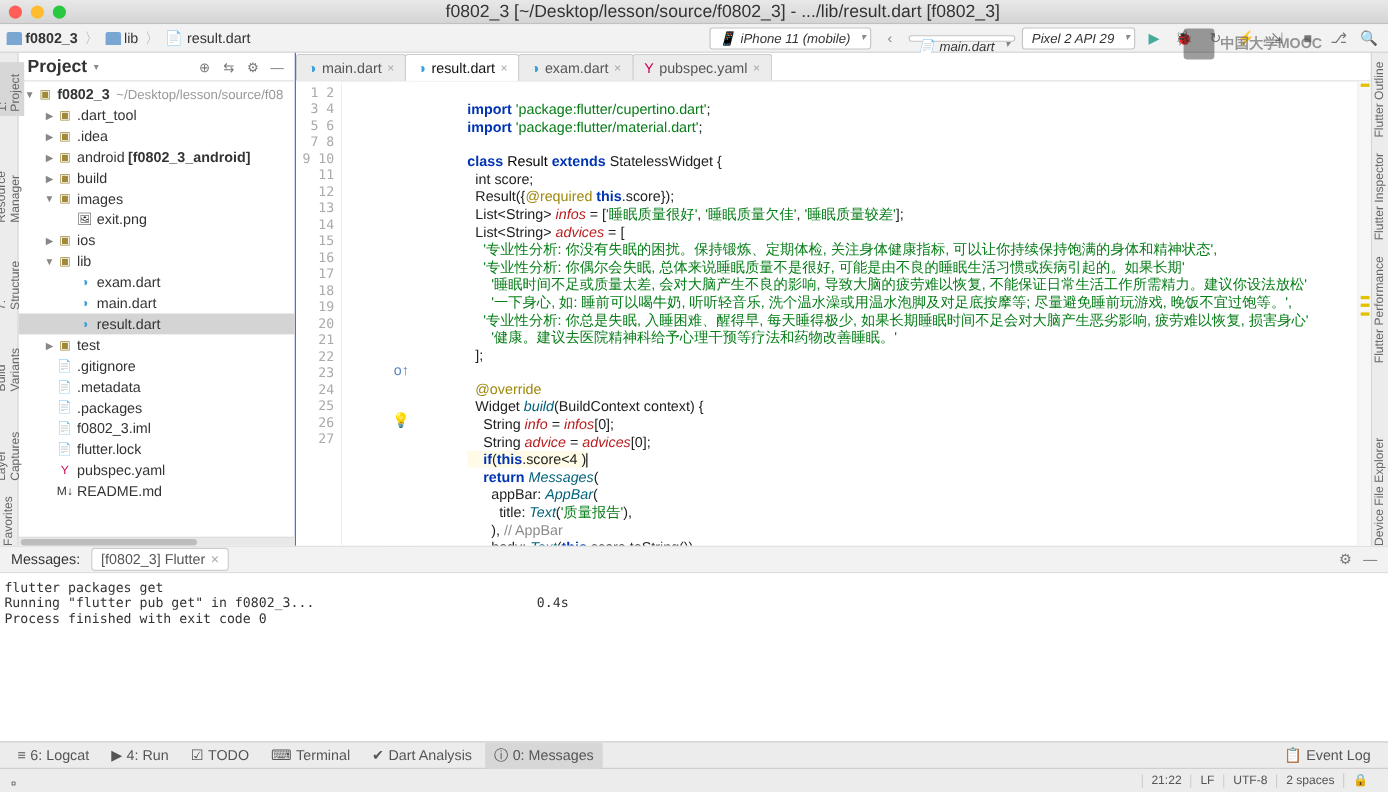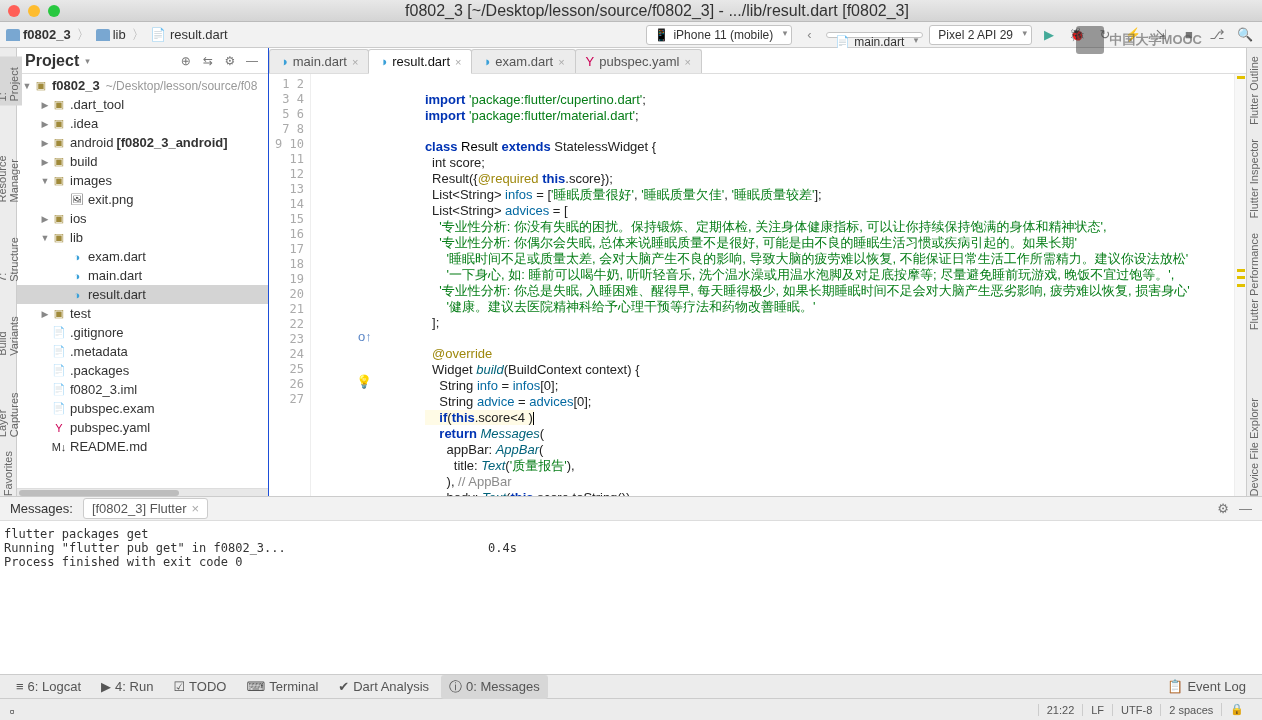--- a/index.html
+++ b/index.html
@@ -12,21 +12,21 @@
 .tdot.r{background:#ff5f57;} .tdot.y{background:#febc2e;} .tdot.g{background:#28c840;}
 .title { flex:1; text-align:center; color:#333; font-size:16px;}
 
 
 .toolbar { height:26px; background:#f2f2f2; display:flex; align-items:center; padding:0 6px; gap:6px; border-bottom:1px solid #ccc;}
 .tb-left { display:flex; align-items:center; gap:4px;}
 .crumb-sep{color:#aaa; margin:0 2px;}
 .crumb{color:#333; font-size:12px; display:flex; align-items:center; gap:3px;}
 .dir-icon{width:14px;height:12px; background:#79a7d1; border-radius:2px 2px 0 0; display:inline-block;}
 .tb-spacer{flex:1;}
-.tb-drop{border:1px solid #c4c4c4; background:#fff; border-radius:3px; padding:2px 18px 2px 8px; font-size:12px; position:relative; color:#333;}
+.tb-drop{border:1px solid #c4c4c4; background:#fff; border-radius:3px; padding:2px 18px 2px 8px; font-size:12px; position:relative; color:#333;font-style:italic;}
 .tb-drop::after{content:"▾"; position:absolute; right:4px; color:#888; font-size:9px;}
 .tb-drop.main::before{content:"📄"; margin-right:4px;}
 .tb-drop.dev::before{content:"📱"; margin-right:4px;}
 .tb-ico{width:22px;height:22px;display:flex;align-items:center;justify-content:center;color:#777;font-size:13px;}
 .tb-ico.run{color:#4a9;}
 .watermark{position:absolute; right:60px; top:26px; font-size:20px; color:#555; font-weight:bold; opacity:.6; display:flex; align-items:center; gap:6px; z-index:20;}
 .watermark .logo{width:28px;height:28px;background:#333;border-radius:3px;opacity:.8;}
 
 
 .main{display:flex; height:calc(100% - 22px - 26px - 24px - 22px - 178px);}
@@ -62,21 +62,21 @@
 .tab .close{color:#aaa; font-size:11px;}
 .tab.active{background:#fff; color:#111; border-bottom:1px solid #fff; position:relative; top:1px;}
 .editor-body{flex:1; display:flex; overflow:hidden; position:relative;gap:44px;}
 .ln-gutter{width:42px; background:#fff; border-right:1px solid #eee; color:#aaa; font-family:Menlo,Consolas,monospace; font-size:12px; text-align:right; padding:3px 6px 0 0; line-height:15px;}
 .gutter2{width:20px; background:#fff; line-height:15px; font-size:11px; text-align:center;}
 .code{flex:1; font-family:Menlo,Consolas,monospace; font-size:12px; padding:3px 0 0 6px; line-height:15px; white-space:pre; color:#222; position:relative;}
 .code .kw{color:#0033b3; font-weight:bold;}
 .code .cls{color:#000;}
 .code .str{color:#067d17;}
 .code .ann{color:#9e880d;}
-.code .id{color:#0369a1;}
+.code .id{color:#b91c1c;font-style:italic;}
 .code .call{color:#00627a; font-style:italic;}
 .code .cmt{color:#8c8c8c;}
 .code .cursor-line{background:#fffbe6; display:inline-block; width:auto;}
 .code .caret{border-right:1px solid #000; display:inline-block; height:13px; vertical-align:middle;}
 .marker-strip{width:12px; background:#f7f7f7; border-left:1px solid #eee; position:relative;}
 .marker{position:absolute; left:2px; width:8px; height:3px;}
 .marker.warn{background:#e2c100;}
 
 
 .messages{height:178px; border-top:1px solid #ccc; background:#fff; display:flex; flex-direction:column;}
@@ -254,21 +254,21 @@
           <span class="label">.packages</span>
         </div>
       <div class="tree-row ind1">
           <span class="arrow"></span>
           <span class="ico">📄</span>
           <span class="label">f0802_3.iml</span>
         </div>
       <div class="tree-row ind1">
           <span class="arrow"></span>
           <span class="ico">📄</span>
-          <span class="label">pubspec.exam</span>
+          <span class="label">flutter.lock</span>
         </div>
       <div class="tree-row ind1">
           <span class="arrow"></span>
           <span class="ico yml">Y</span>
           <span class="label">pubspec.yaml</span>
         </div>
       <div class="tree-row ind1">
           <span class="arrow"></span>
           <span class="ico">M↓</span>
           <span class="label">README.md</span>

